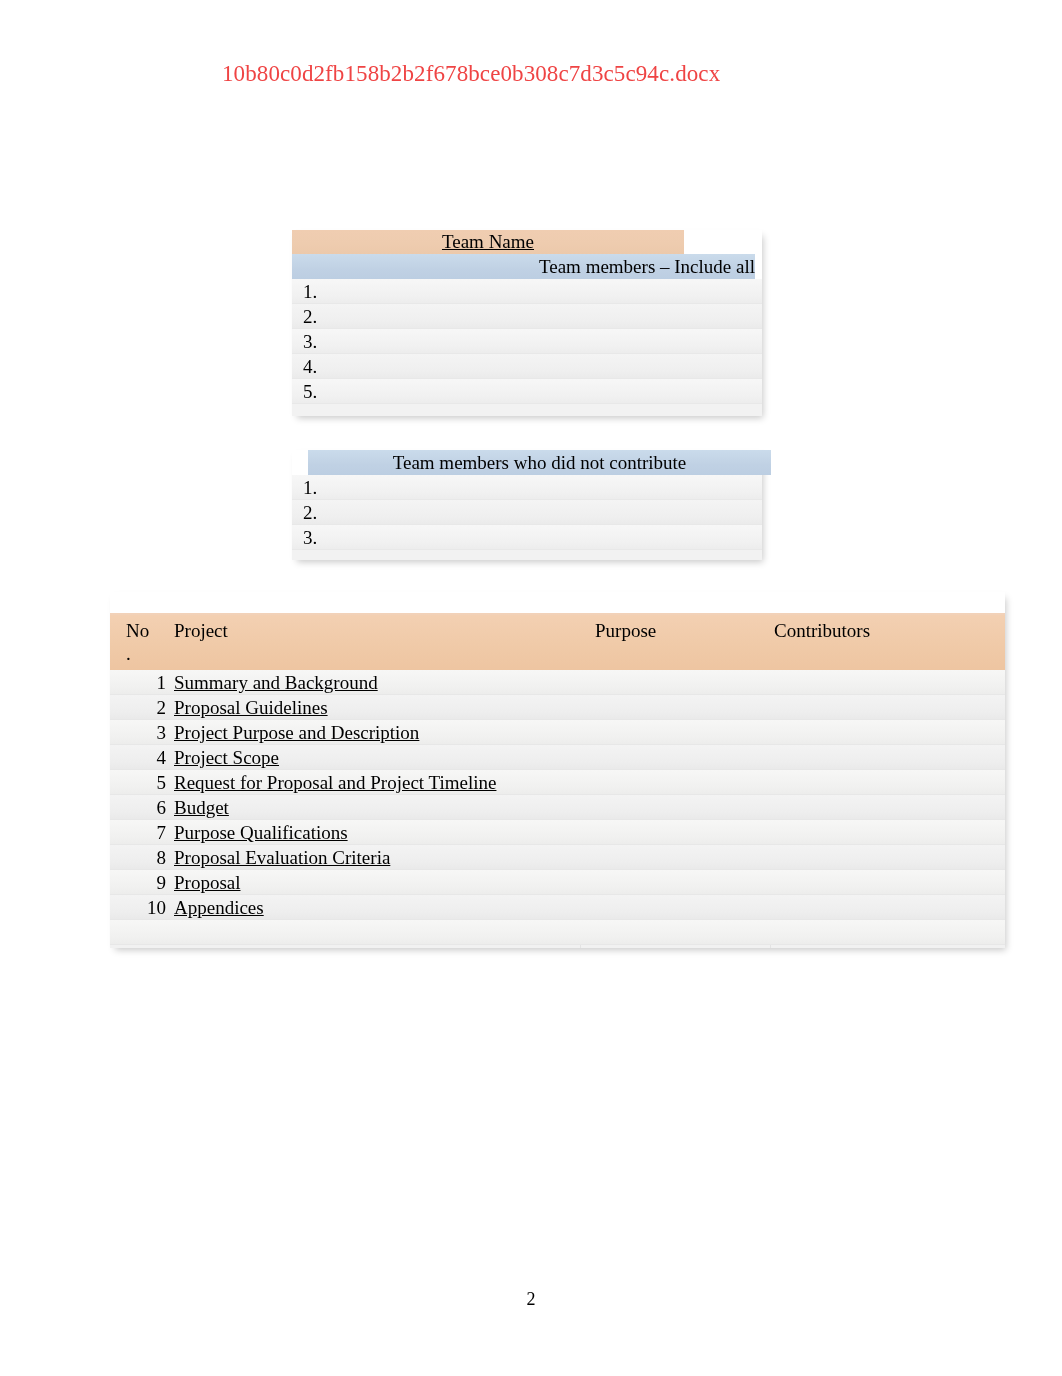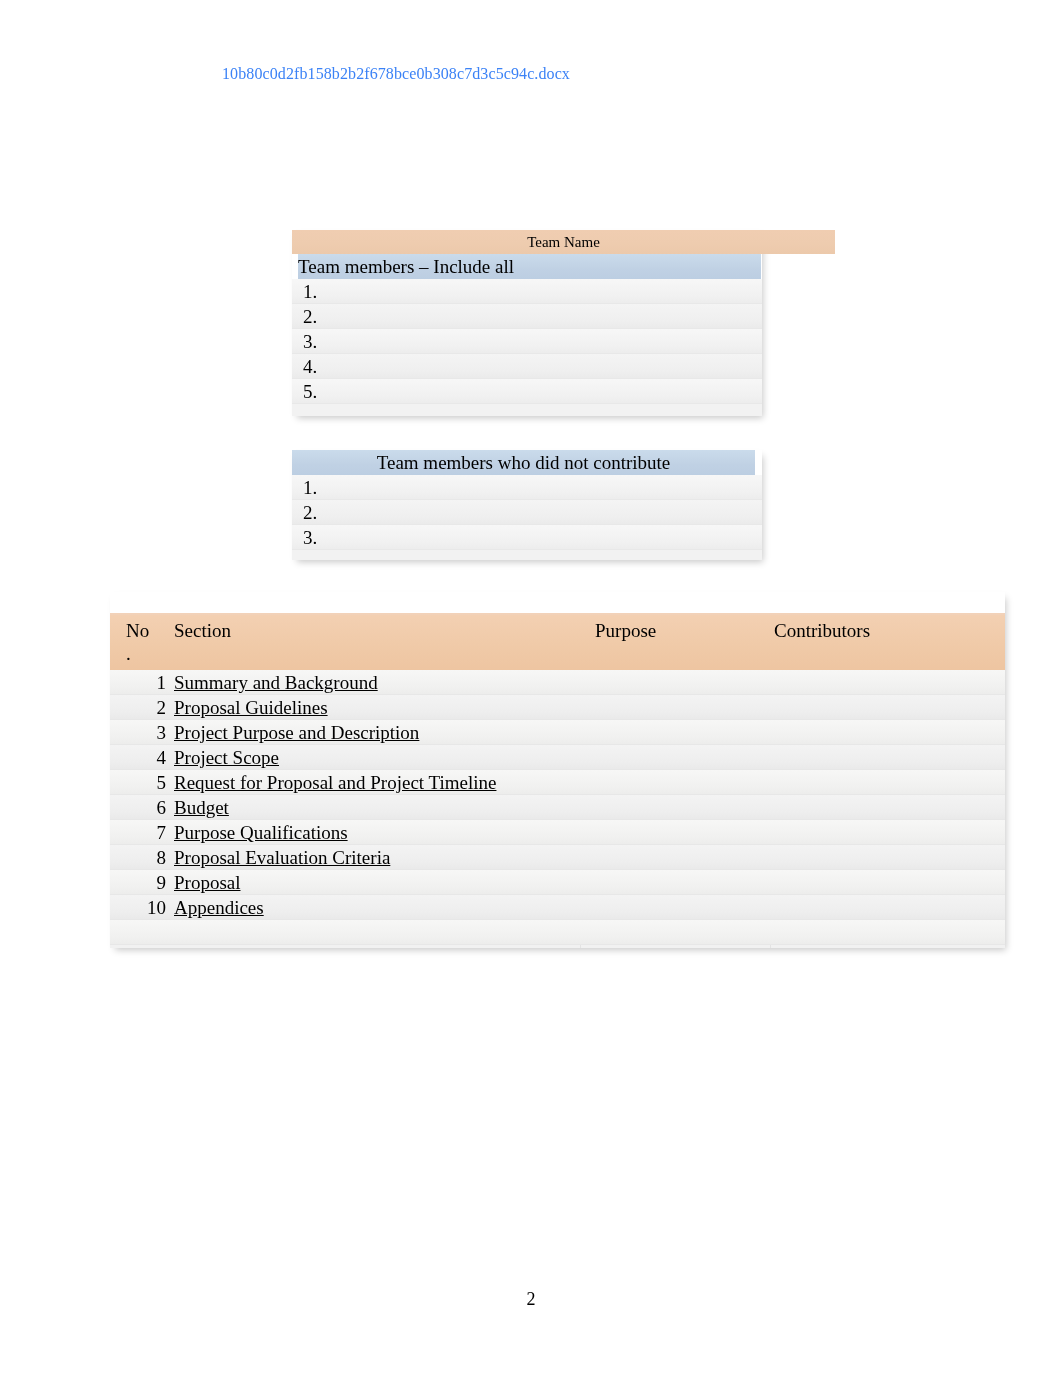--- a/index.html
+++ b/index.html
@@ -20,25 +20,25 @@
     position: absolute;
     inset: 0;
     background: #ffffff;
   }
 
   
   .doc-filename {
     position: absolute;
     left: 222px;
     top: 60px;
-    font-size: 16px;
+    font-size: 23px;
     line-height: 28px;
     letter-spacing: 0.1px;
     white-space: nowrap;
-    color: #3b82f6;
+    color: #ef4444;
     text-align: center;
   }
 
   
   .tbl {
     position: absolute;
     box-sizing: border-box;
     border-collapse: collapse;
     filter: blur(0.35px);
   }
@@ -55,34 +55,35 @@
   
   #table-team-name {
     left: 292px;
     top: 230px;
     width: 470px;
     height: 186px;
   }
   #table-team-name .hdr-orange {
     position: absolute;
     left: 0; top: 0;
-    width: 543px;
+    width: 392px;
     height: 24px;
     background: linear-gradient(to bottom, #f0cdb1 0%, #eeccaf 55%, #ecc9ab 100%);
     text-align: center;
-    font-size: 15px;
+    font-size: 19px;
     line-height: 24px;
+    text-decoration: underline;
   }
   #table-team-name .hdr-blue {
     position: absolute;
-    left: 6px; top: 24px;
+    left: 0; top: 24px;
     width: 463px;
     height: 25px;
     background: linear-gradient(to bottom, #cadbeb 0%, #c0d1e4 60%, #bccee2 100%);
-    text-align: left;
+    text-align: right;
     font-size: 19px;
     line-height: 25px;
   }
   #table-team-name .body {
     position: absolute;
     left: 0; top: 49px;
     width: 470px;
     height: 137px;
     background: #f2f2f2;
   }
@@ -102,21 +103,21 @@
 
   
   #table-no-contribute {
     left: 292px;
     top: 450px;
     width: 470px;
     height: 110px;
   }
   #table-no-contribute .hdr-blue {
     position: absolute;
-    left: 0; top: 0;
+    left: 16px; top: 0;
     width: 463px;
     height: 25px;
     background: linear-gradient(to bottom, #cadbeb 0%, #c0d1e4 60%, #bccee2 100%);
     text-align: center;
     font-size: 19px;
     line-height: 25px;
   }
   #table-no-contribute .body {
     position: absolute;
     left: 0; top: 25px;
@@ -272,21 +273,21 @@
 
   <div class="tbl" id="table-team-assignment">
 
     <div class="ta-title">Team Assignment</div>
 
     <div class="ta-head">
       <div class="hcell no">
         <div>No</div>
         <div>.</div>
       </div>
-      <div class="hcell sec">Section</div>
+      <div class="hcell sec">Project</div>
       <div class="hcell pri">Purpose</div>
       <div class="hcell con">Contributors</div>
     </div>
 
     <div class="ta-body">
       <div class="vline v1"></div>
       <div class="vline v2"></div>
 
       <div class="ta-row">
         <span class="c-no">1</span>

